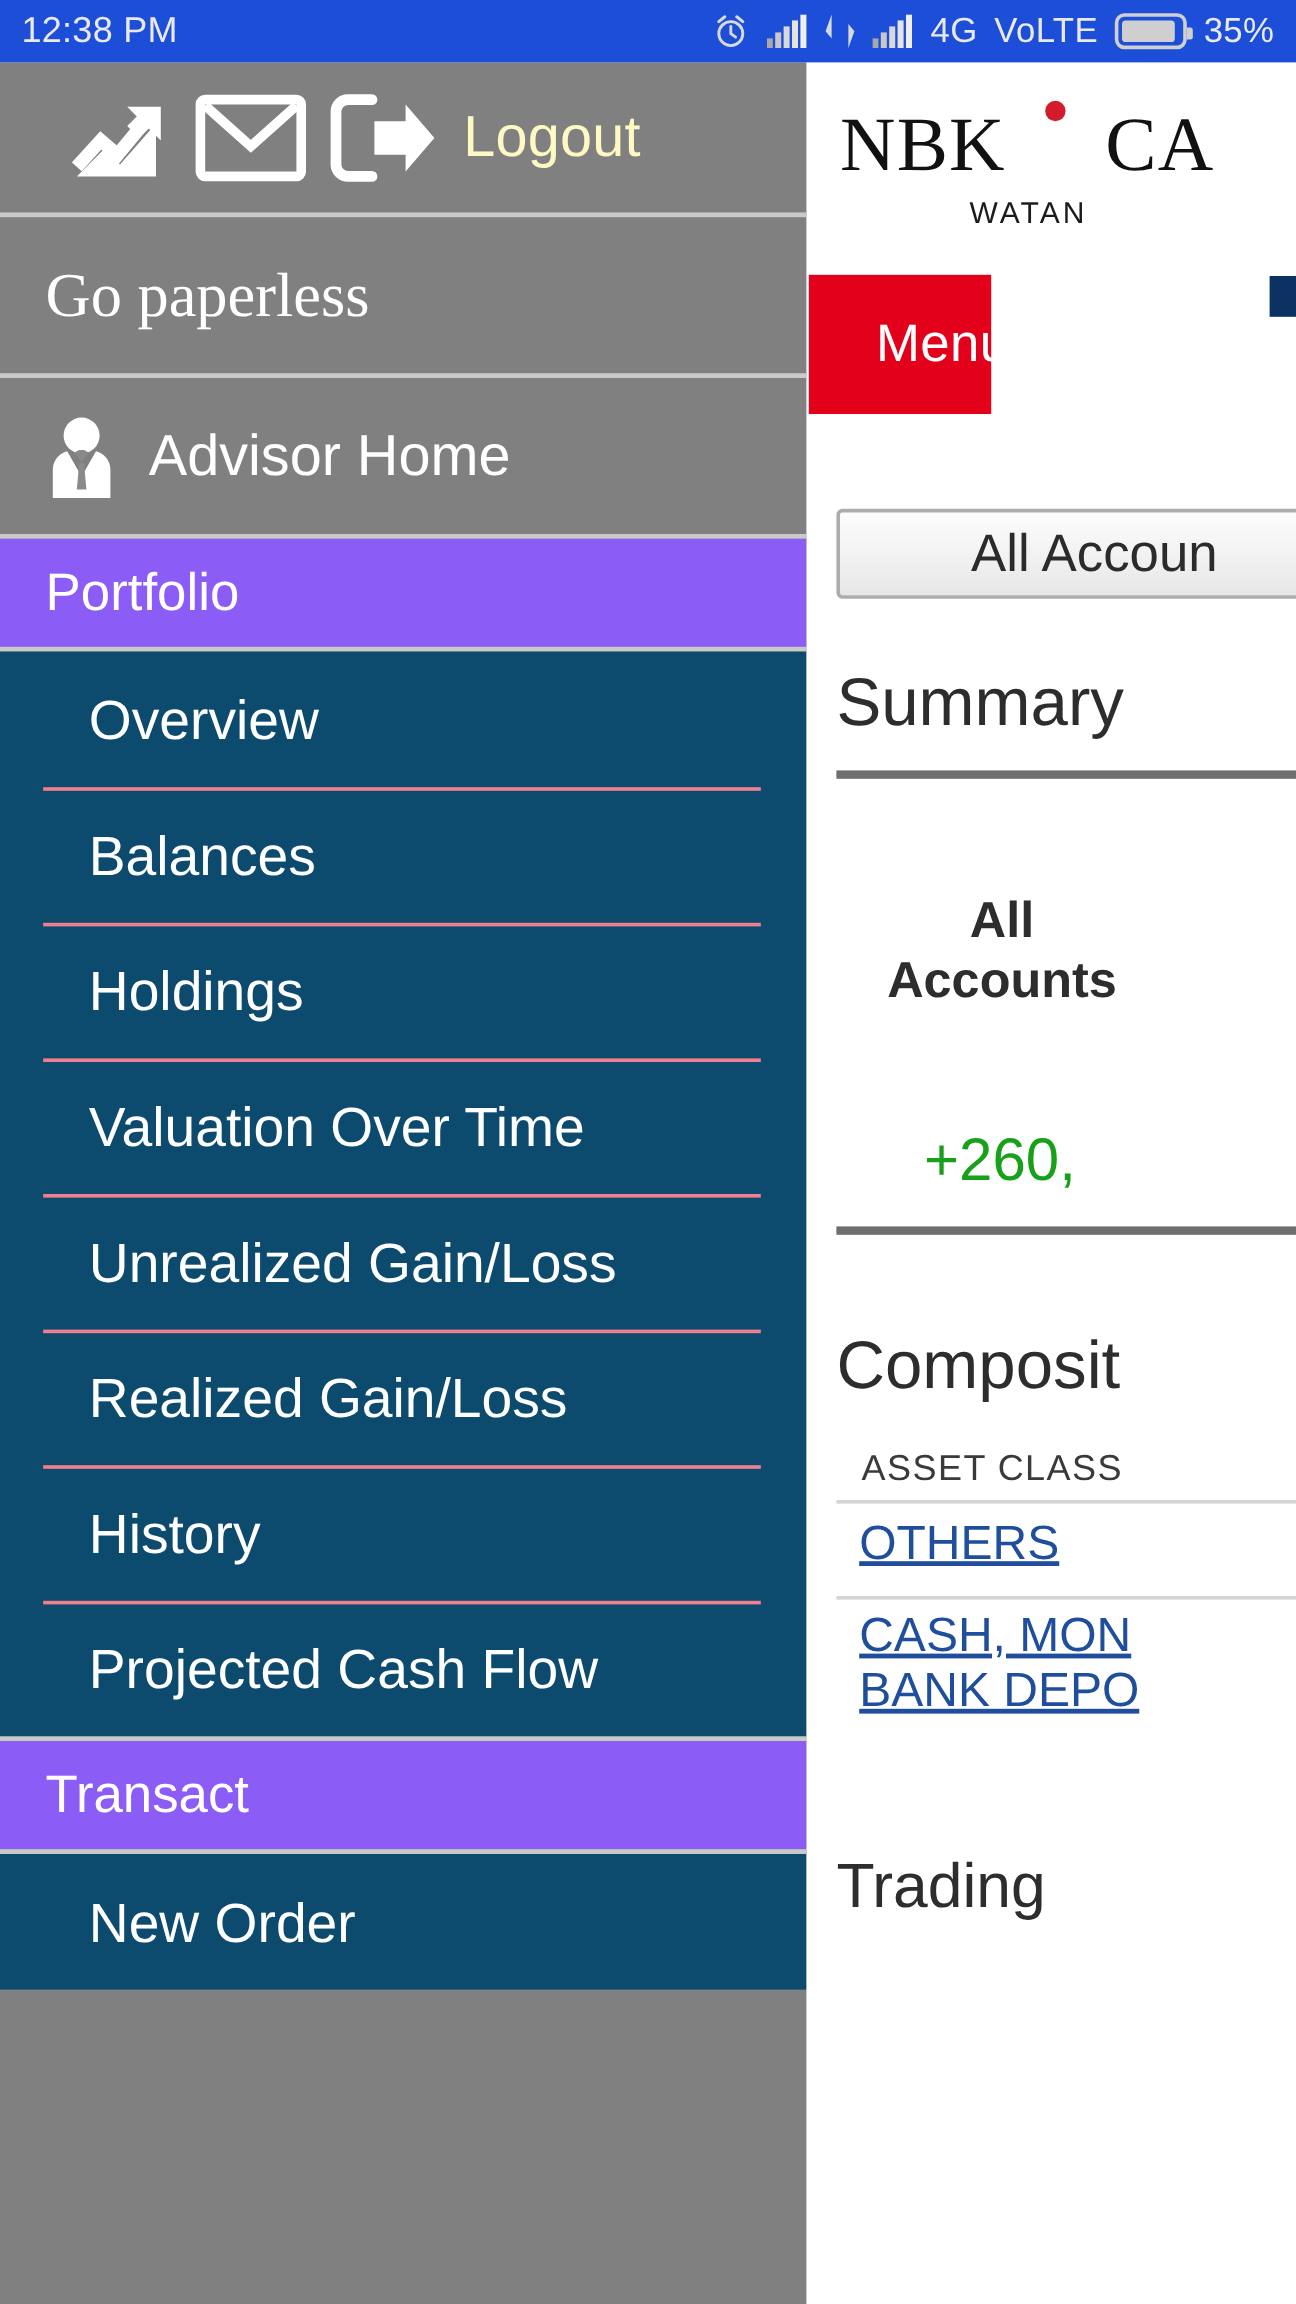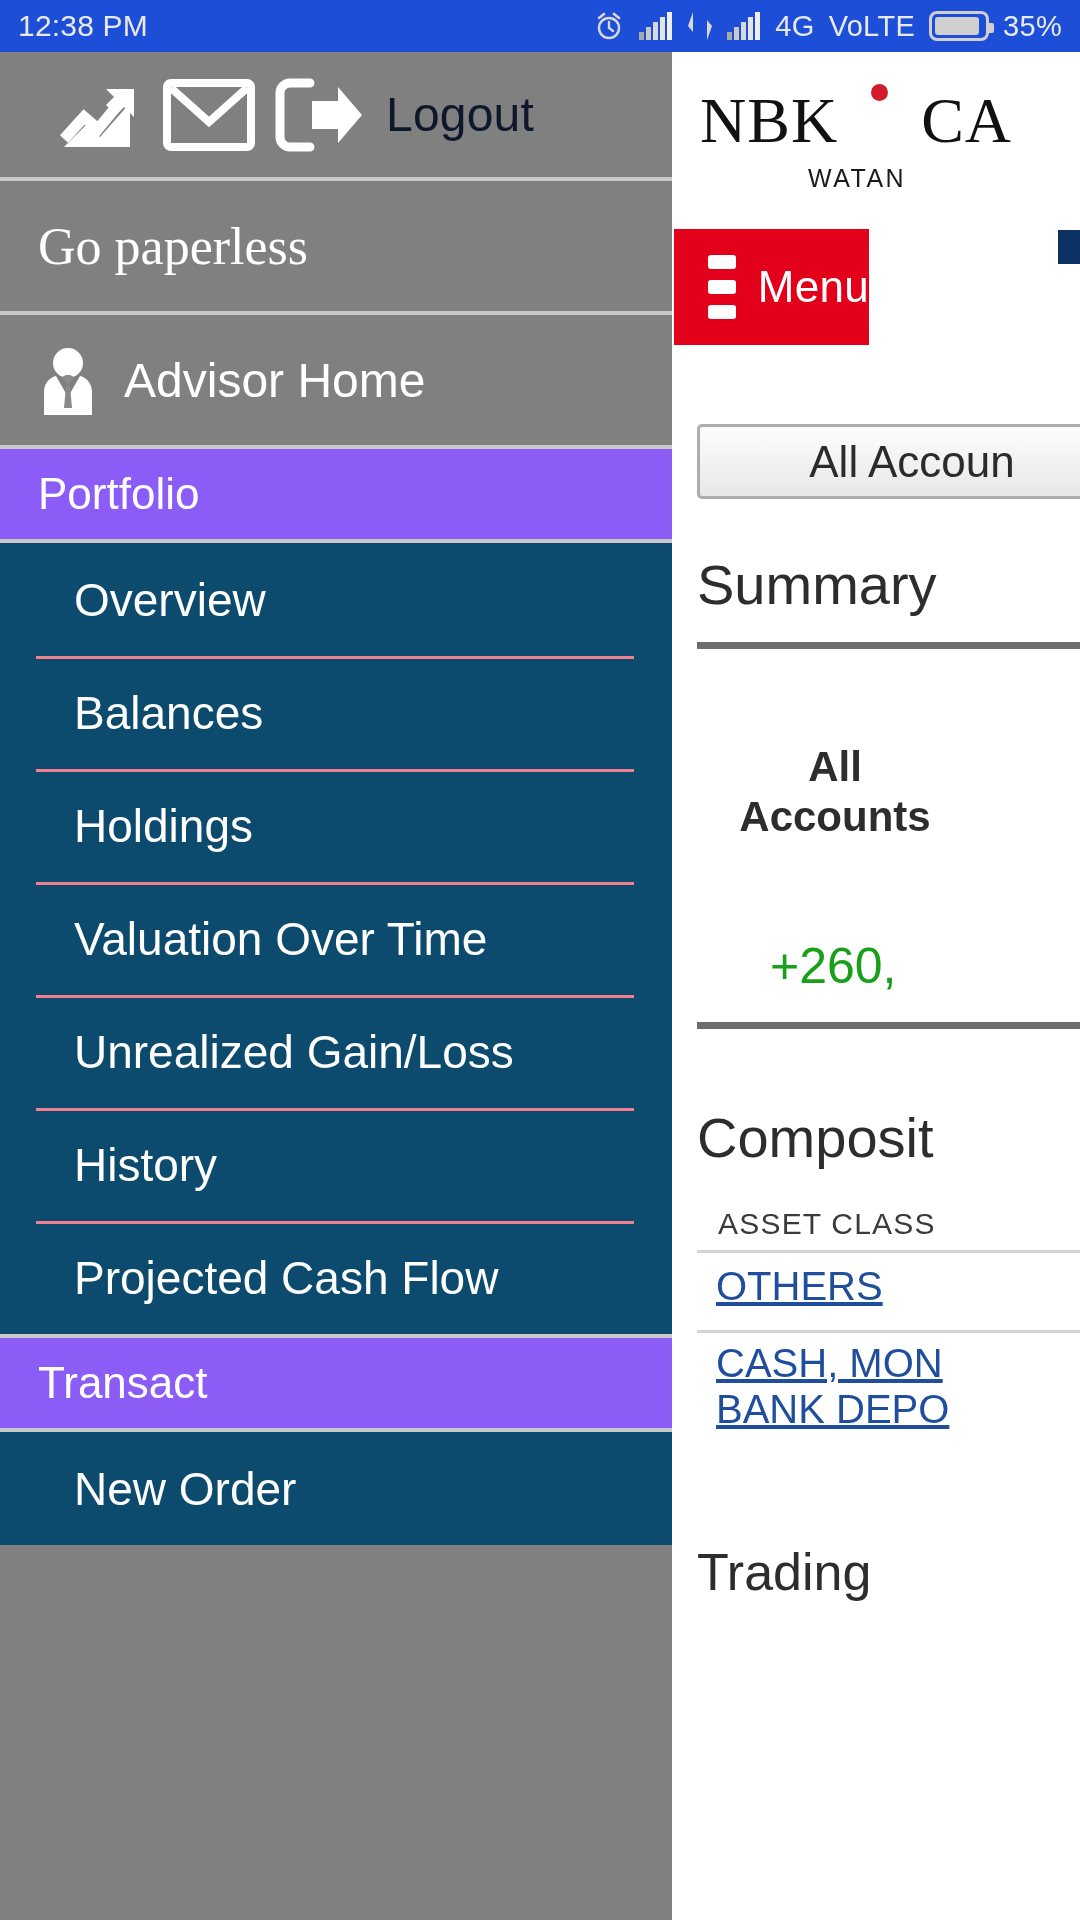--- a/index.html
+++ b/index.html
@@ -28,21 +28,21 @@
   .logo-main{ font-family:"Liberation Serif", serif; font-size:64px; color:#111;
               letter-spacing:1px; white-space:nowrap; display:flex; align-items:flex-start;gap:24px; }
   .logo-dot{ width:17px; height:17px; border-radius:50%; background:#d31b2b;
              display:inline-block; margin:0 9px; }
   .logo-sub{ font-size:25px; color:#1b1b1b; letter-spacing:2.5px;
              margin-top:6px; margin-left:108px; white-space:nowrap; }
 
   .navy-tab{ position:absolute; left:1058px; top:178px; width:40px; height:34px;
              background:#0b3263; }
 
-  .menu-btn{ position:absolute; left:674px; top:177px; width:195px; height:116px;
+  .menu-btn{ position:absolute; left:674px; top:177px; width:152px; height:116px;
              background:#e2001a; display:flex; align-items:center; gap:22px;
              padding-left:34px; }
   .burger{ width:54px; display:flex; flex-direction:column; gap:11px; }
   .burger span{ display:block; height:14px; background:#fff; border-radius:3px; }
   .menu-label{ color:#fff; font-size:44px; letter-spacing:.3px; }
 
   .acct-select{ position:absolute; left:697px; top:372px; width:430px; height:75px;
                 border:3px solid #adadad; border-radius:5px;
                 background:linear-gradient(#fdfdfd,#e7e7e7);
                 display:flex; align-items:center; justify-content:center;
@@ -81,21 +81,21 @@
   .drawer{ position:absolute; top:52px; left:0; width:672px; height:1868px;
            background:#808080; overflow:hidden; }
 
   .d-sep{ height:4px; background:#c9c9c9; width:100%; }
 
   .d-top{ height:125px; display:flex; align-items:center; gap:0; padding-left:58px; }
   .d-top .ic{ display:flex; align-items:center; justify-content:center; }
   .ic-chart{ width:92px; }
   .ic-mail{ width:118px; }
   .ic-out{ width:104px; }
-  .logout-t{ color:#0f172a; font-size:48px; margin-left:14px; letter-spacing:.2px; }
+  .logout-t{ color:#fef9c3; font-size:48px; margin-left:14px; letter-spacing:.2px; }
 
   .paperless{ height:130px; display:flex; align-items:center; padding-left:38px;
               color:#fff; font-size:52px; font-family:"Liberation Serif", serif;
               filter:blur(.4px); }
 
   .advisor{ height:130px; display:flex; align-items:center; padding-left:36px; gap:24px; }
   .advisor .label{ color:#fff; font-size:48px; }
 
   .sect-head{ height:90px; display:flex; align-items:center; padding-left:38px;
               background:#8b5cf6; color:#fff; font-size:44px; }
@@ -220,20 +220,23 @@
       <span>Balances</span>
       </div>
     <div class="red-item">
       <span>Holdings</span>
       </div>
     <div class="red-item">
       <span>Valuation Over Time</span>
       </div>
     <div class="red-item">
       <span>Unrealized Gain/Loss</span>
+      </div>
+    <div class="red-item">
+      <span>Realized Gain/Loss</span>
       </div>
     <div class="red-item">
       <span>History</span>
       </div>
     <div class="red-item">
       <span>Projected Cash Flow</span>
       </div>
   </div>
 
   <div class="d-sep"></div>

